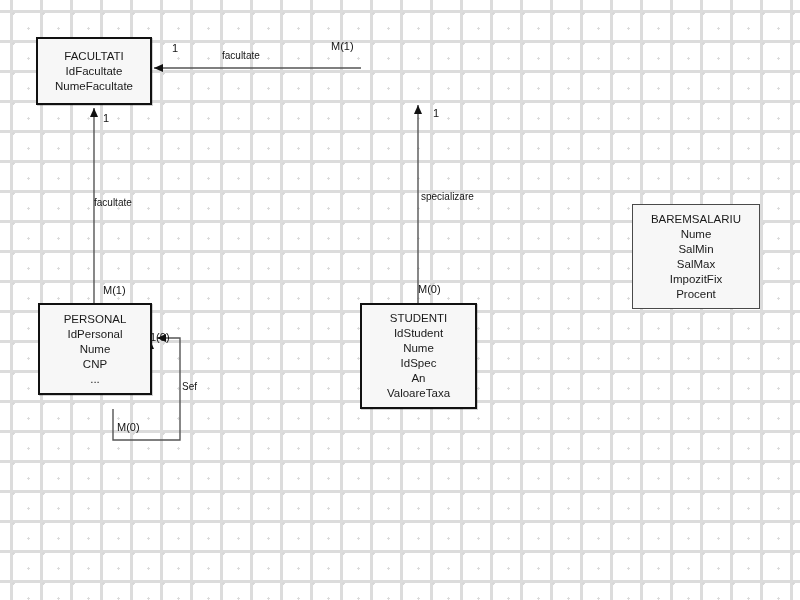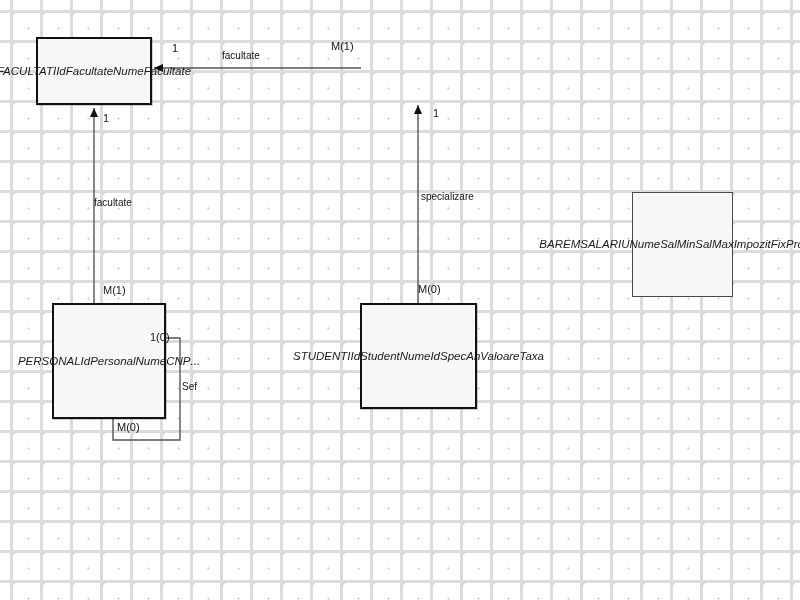--- a/index.html
+++ b/index.html
@@ -36,28 +36,27 @@
     width: 800px;
     height: 600px;
     pointer-events: none;
   }
 
   .entity {
     position: absolute;
     box-sizing: border-box;
     background: #f7f7f7;
     display: flex;
-    flex-direction: row;
+    flex-direction: column;
     align-items: center;
     justify-content: center;
     font-size: 11.5px;
     line-height: 15px;
     color: #1a1a1a;
     text-align: center;
-    font-style: italic;
   }
   .entity.thick {
     border: 2.5px solid #111111;
     box-shadow: 1px 1px 0 rgba(0,0,0,0.18);
   }
   .entity.thin {
     border: 1px solid #4a4a4a;
   }
   .entity .ent-name {
     white-space: nowrap;
@@ -112,38 +111,38 @@
     </g>
   </svg>
 
   <div class="entity thick" style="left:36px; top:37px; width:116px; height:68px;">
     <div class="ent-name">FACULTATI</div>
     <div class="ent-attr">IdFacultate</div>
     <div class="ent-attr">NumeFacultate</div>
   </div>
 
 
-  <div class="entity thick" style="left:52px; top:303px; width:114px; height:116px;">
+  <div class="entity thick" style="left:38px; top:303px; width:114px; height:92px;">
     <div class="ent-name">PERSONAL</div>
     <div class="ent-attr">IdPersonal</div>
     <div class="ent-attr">Nume</div>
     <div class="ent-attr">CNP</div>
     <div class="ent-attr">...</div>
   </div>
 
   <div class="entity thick" style="left:360px; top:303px; width:117px; height:106px;justify-content:center;">
     <div class="ent-name">STUDENTI</div>
     <div class="ent-attr">IdStudent</div>
     <div class="ent-attr">Nume</div>
     <div class="ent-attr">IdSpec</div>
     <div class="ent-attr">An</div>
     <div class="ent-attr">ValoareTaxa</div>
   </div>
 
-  <div class="entity thin" style="left:632px; top:192px; width:101px; height:105px;">
+  <div class="entity thin" style="left:632px; top:204px; width:128px; height:105px;">
     <div class="ent-name">BAREMSALARIU</div>
     <div class="ent-attr">Nume</div>
     <div class="ent-attr">SalMin</div>
     <div class="ent-attr">SalMax</div>
     <div class="ent-attr">ImpozitFix</div>
     <div class="ent-attr">Procent</div>
   </div>
 
   <div class="rel-label" style="left:222px; top:49px;">facultate</div>
   <div class="edge-label" style="left:331px; top:40px;">M(1)</div>

